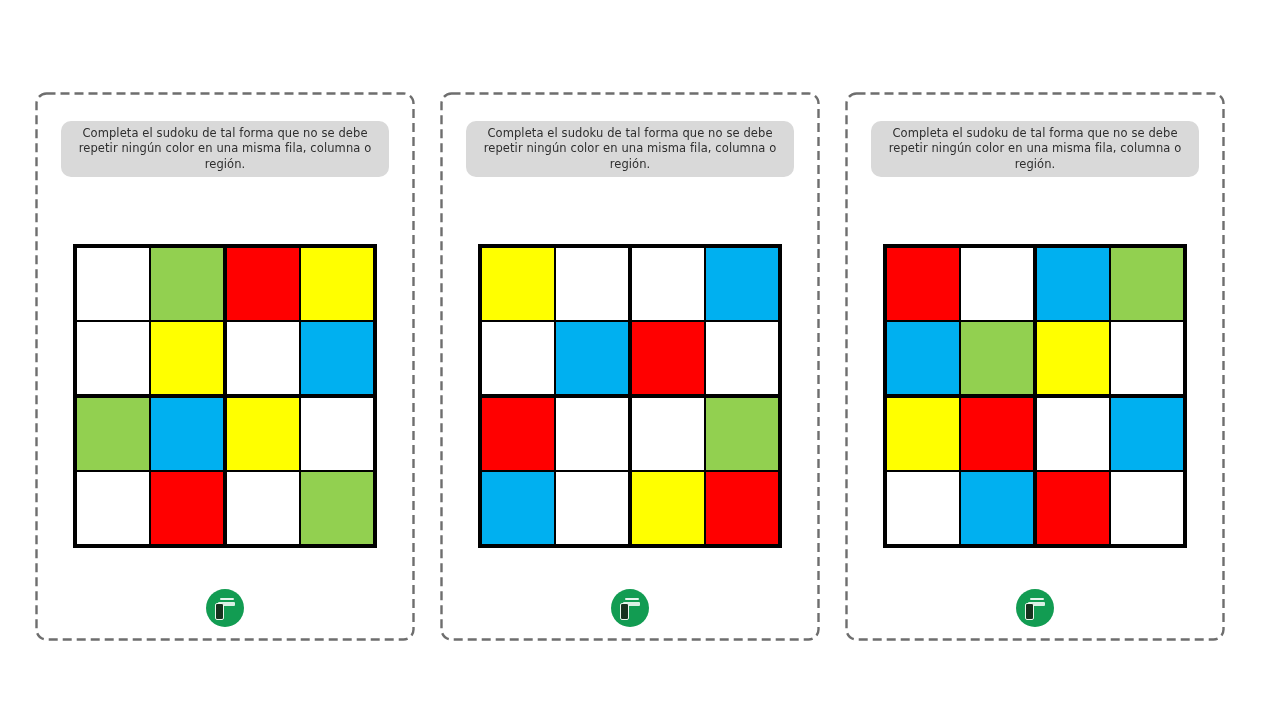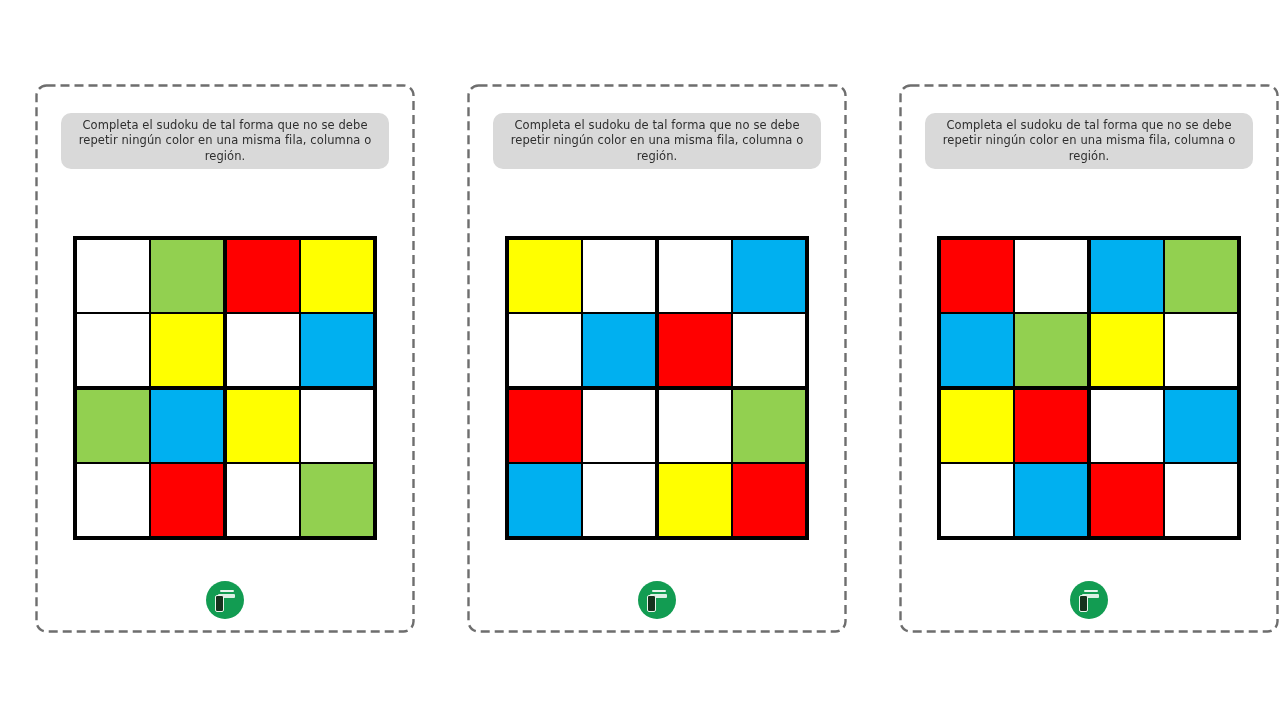--- a/index.html
+++ b/index.html
@@ -6,24 +6,24 @@
     margin: 0;
     padding: 0;
     background: #ffffff;
     width: 1280px;
     height: 720px;
     font-family: "DejaVu Sans", sans-serif;
     overflow: hidden;
   }
   .cards {
     position: absolute;
-    top: 84px;
+    top: 92px;
     left: 35px;
     display: flex;
-    gap: 52px;
+    gap: 25px;
   }
   .card {
     position: relative;
     width: 380px;
     height: 549px;
   }
   .border-svg {
     position: absolute;
     top: 0; left: 0;
   }

